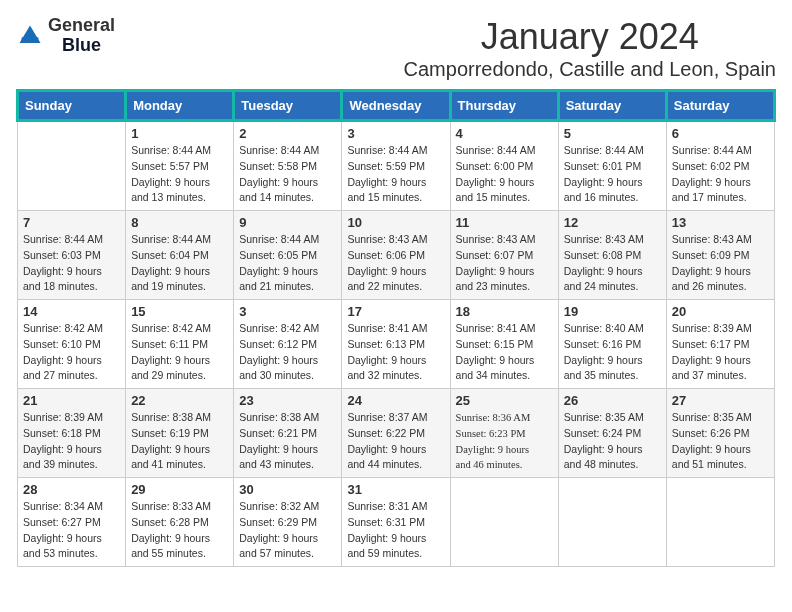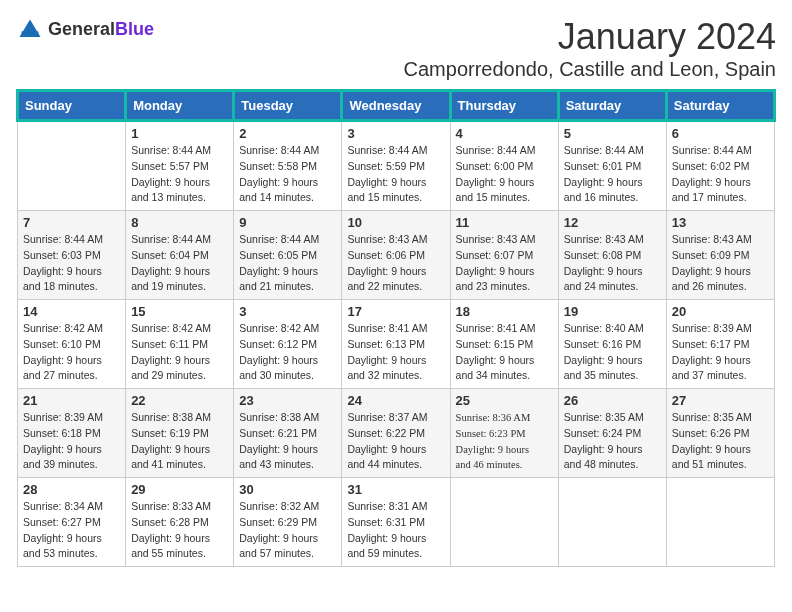--- a/index.html
+++ b/index.html
@@ -16,40 +16,40 @@
       align-items: flex-start;
       margin-bottom: 8px;
     }
     .logo {
       display: flex;
       align-items: center;
       gap: 4px;
     }
     .logo-text {
       display: flex;
-      flex-direction: row;
+      flex-direction: column;
       line-height: 1.1;
       align-items: center;
     }
     .logo-general {
       font-size: 18px;
       font-weight: bold;
       color: #333;
     }
     .logo-blue {
       font-size: 18px;
       font-weight: bold;
-      color: #6d28d9;
+      color: #0f172a;
     }
     .logo-icon {
       width: 28px;
       height: 28px;
     }
     .title-area {
-      text-align: right;
+      text-align: center;
     }
     .month-title {
       font-size: 36px;
       font-weight: normal;
       color: #333;
     }
     .subtitle {
       font-size: 20px;
       color: #333;
     }

